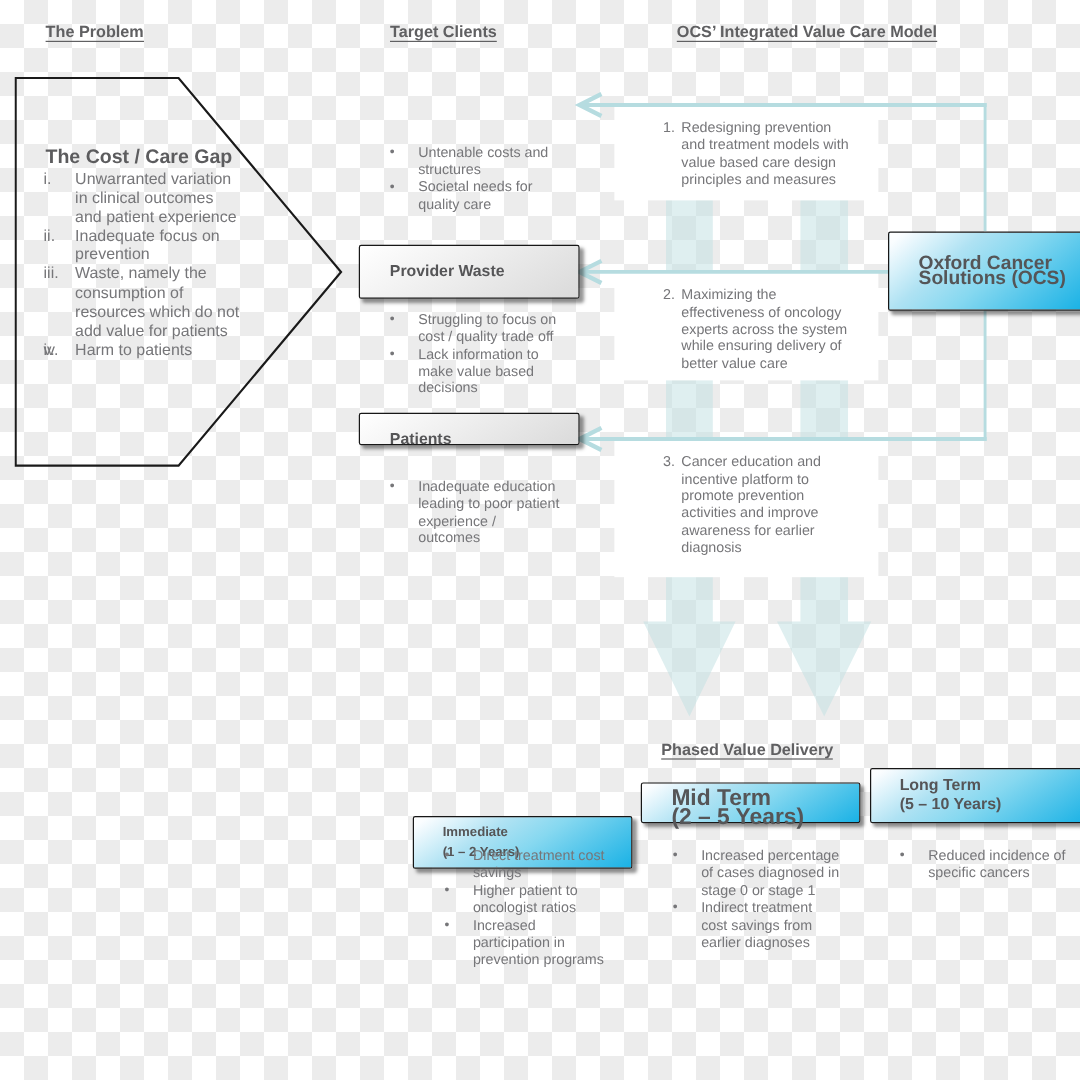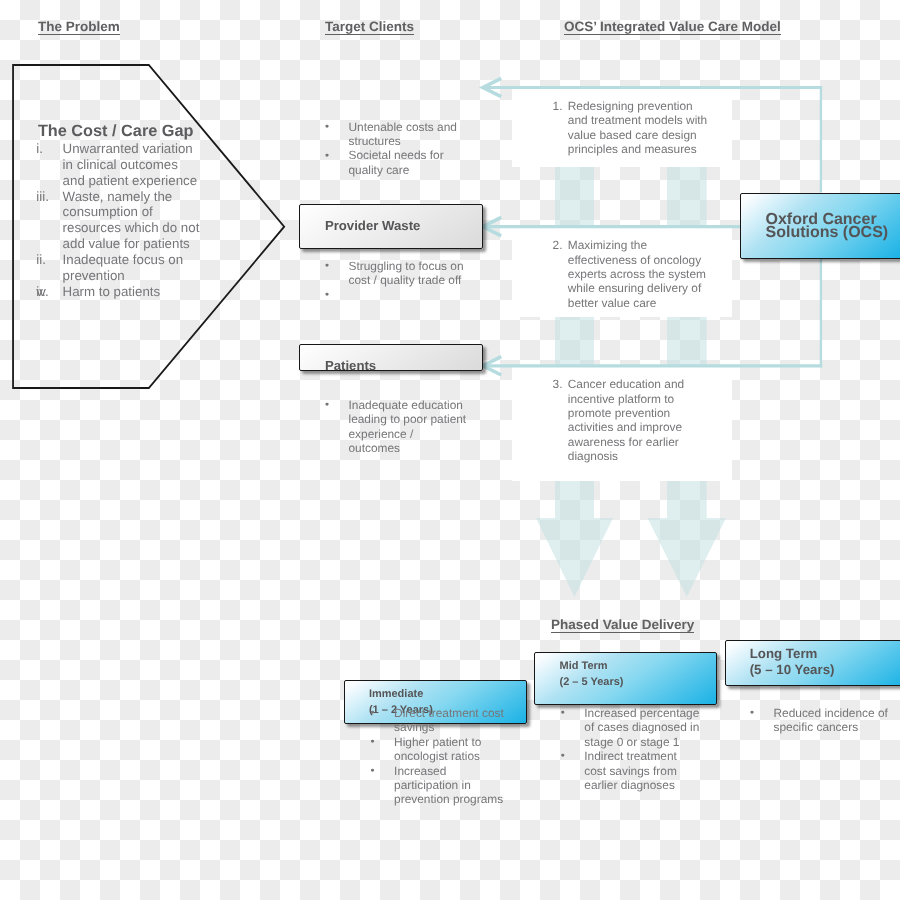--- a/index.html
+++ b/index.html
@@ -95,37 +95,37 @@
   <div class="hdr" style="left:313px;top:18.7px"><span class="u">Target Clients</span></div>
   <div class="hdr" style="left:552px;top:18.7px"><span class="u">OCS’ Integrated Value Care Model</span></div>
 
   <svg id="pentagon" width="280" height="400" viewBox="0 0 280 400">
     <polygon points="1.05,65 136.8,65 272.2,226.7 136.8,388 1.05,388" fill="none" stroke="#1a1a1a" stroke-width="1.8"></polygon>
   </svg>
 
   <div class="gaptitle" style="left:25.9px;top:122.2px">The Cost / Care Gap</div>
   <div class="rl" id="roman" style="left:24.3px;top:140.8px;width:165px">
       <div class="li"><span class="mk">i.</span><span>Unwarranted variation in clinical outcomes and patient experience</span></div>
+      <div class="li"><span class="mk">ii.</span><span>Inadequate focus on prevention</span></div>
       <div class="li"><span class="mk">iii.</span><span>Waste, namely the consumption of resources which do not add value for patients</span></div>
-      <div class="li"><span class="mk">ii.</span><span>Inadequate focus on prevention</span></div>
       <div class="li"><span class="mk">iv.</span></div>
       <div class="li"><span class="mk">v.</span><span>Harm to patients</span></div>
     </div>
 
   <div class="bul" id="bul0" style="left:310.5px;top:119.6px;width:141px">
       <div class="li"><span class="mk">•</span><span>Untenable costs and structures</span></div>
       <div class="li"><span class="mk">•</span><span>Societal needs for quality care</span></div>
     </div>
 
   <div class="cbox" id="cbox1" style="left:287px;top:204px;width:184px;height:45px;padding:13.3px 0 0 24.9px">
       <div>Provider Waste</div>
     </div>
   <div class="bul" id="bul1" style="left:310.5px;top:258.8px;width:146px">
       <div class="li"><span class="mk">•</span><span>Struggling to focus on cost / quality trade off</span></div>
-      <div class="li"><span class="mk">•</span></div>
+      <div class="li"><span class="mk">•</span><span>Lack information to make value based decisions</span></div>
     </div>
 
   <div class="cbox" id="cbox2" style="left:287px;top:344px;width:184px;height:27px;padding:13.3px 0 0 24.9px">
       <div>Patients</div>
     </div>
   <div class="bul" id="bul2" style="left:310.5px;top:397.8px;width:144.5px">
       <div class="li"><span class="mk">•</span><span>Inadequate education leading to poor patient experience / outcomes</span></div>
     </div>
 
   <div class="nl" id="num0" style="left:540.6px;top:99px;width:159.3px">
@@ -148,21 +148,21 @@
   <div class="bbox pbox" id="pbox0" style="left:331.7px;top:680px;width:183px;height:43.7px;padding:5.1px 0 0 24.2px;font-size:11px;line-height:16.2px">
       <div>Immediate</div>
       <div>(1 – 2 Years)</div>
     </div>
   <div class="bul" id="pbul0" style="left:356.1px;top:706px;width:140px">
       <div class="li"><span class="mk">•</span><span>Direct treatment cost savings</span></div>
       <div class="li"><span class="mk">•</span><span>Higher patient to oncologist ratios</span></div>
       <div class="li"><span class="mk">•</span><span>Increased participation in prevention programs</span></div>
     </div>
 
-  <div class="bbox pbox" id="pbox1" style="left:522.3px;top:652px;width:183px;height:53px;padding:5.1px 0 0 24.2px;font-size:11px;line-height:16.2px">
+  <div class="bbox pbox" id="pbox1" style="left:522.3px;top:652px;width:183px;height:34px;padding:5.1px 0 0 24.2px;font-size:19px;line-height:16.2px">
       <div>Mid Term</div>
       <div>(2 – 5 Years)</div>
     </div>
   <div class="bul" id="pbul1" style="left:546.3px;top:706px;width:142px">
       <div class="li"><span class="mk">•</span><span>Increased percentage of cases diagnosed in stage 0 or stage 1</span></div>
       <div class="li"><span class="mk">•</span><span>Indirect treatment cost savings from earlier diagnoses</span></div>
     </div>
 
   <div class="bbox pbox" id="pbox2" style="left:712.5px;top:640px;width:183px;height:46px;padding:5.1px 0 0 24.2px;font-size:13.3px;line-height:16.2px">
       <div>Long Term</div>

